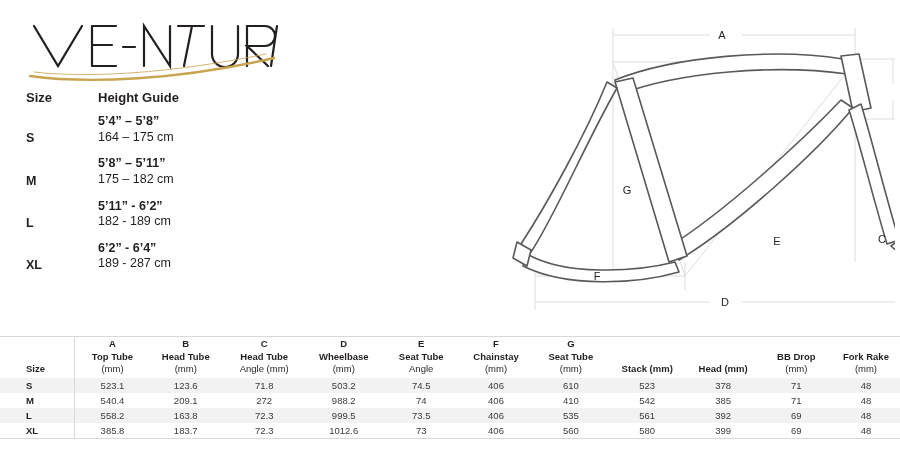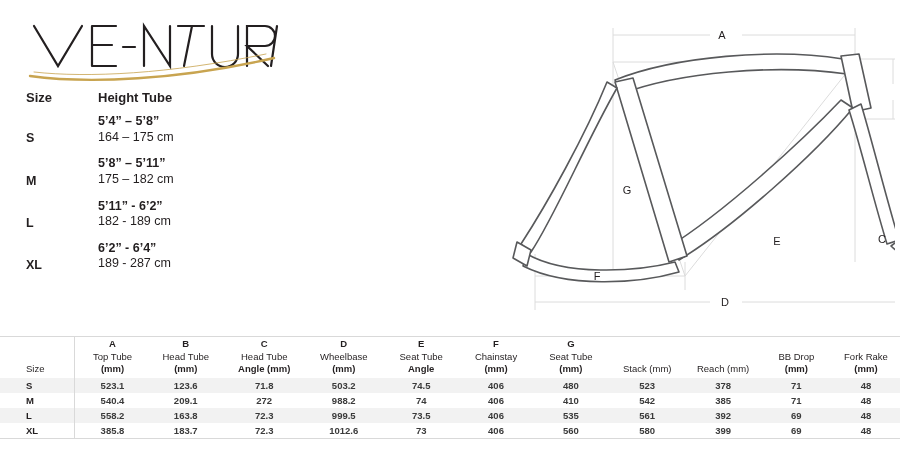--- a/index.html
+++ b/index.html
@@ -110,28 +110,28 @@
     line-height: 1.25;
   }
   .geo thead th .letter {
     display: block;
     font-weight: bold;
     font-size: 9.5px;
     padding-bottom: 1px;
   }
   .geo thead th .nm {
     display: block;
-    font-weight: normal;
+    font-weight: bold;
   }
   .geo thead th .unit {
     display: block;
-    font-weight: bold;
+    font-weight: normal;
   }
   .geo tbody td {
-    font-weight: bold;
+    font-weight: normal;
     font-size: 9.5px;
     padding: 2px 0;
     color: #3a3a3a;
   }
   .geo tbody tr.shade td {
     background: #f2f2f2;
   }
   .geo tbody td.sz,
   .geo thead th.sz {
     font-weight: bold;
@@ -184,21 +184,21 @@
       <path d="M2 62 C 60 70, 150 66, 246 44" fill="none" stroke="#c8a450" stroke-width="2.4" stroke-linecap="round"></path>
       <path d="M6 58 C 60 64, 140 60, 238 40" fill="none" stroke="#c8a450" stroke-width="1" stroke-linecap="round" opacity="0.8"></path>
     </svg>
   </div>
 
   <div class="size-guide">
     <table>
       <thead>
         <tr>
           <th class="col-size">Size</th>
-          <th>Height Tube</th>
+          <th>Height Guide</th>
         </tr>
       </thead>
       <tbody>
         <tr>
           <td class="sz">S</td>
           <td>
             <span class="hg-line1">5’4” – 5’8”</span>
             <span class="hg-line2">164 – 175 cm</span>
           </td>
         </tr>
@@ -345,42 +345,42 @@
           </th>
           <th>
             <span class="letter">G</span>
             <span class="nm">Seat Tube</span>
             <span class="unit">(mm)</span>
           </th>
           <th>
             <span class="nm">Stack (mm)</span>
           </th>
           <th>
-            <span class="nm">Reach (mm)</span>
+            <span class="nm">Head (mm)</span>
           </th>
           <th>
             <span class="nm">BB Drop</span>
             <span class="unit">(mm)</span>
           </th>
           <th>
             <span class="nm">Fork Rake</span>
             <span class="unit">(mm)</span>
           </th>
         </tr>
       </thead>
       <tbody>
         <tr class="shade">
           <td class="sz">S</td>
           <td>523.1</td>
           <td>123.6</td>
           <td>71.8</td>
           <td>503.2</td>
           <td>74.5</td>
           <td>406</td>
-          <td>480</td>
+          <td>610</td>
           <td>523</td>
           <td>378</td>
           <td>71</td>
           <td>48</td>
         </tr>
         <tr>
           <td class="sz">M</td>
           <td>540.4</td>
           <td>209.1</td>
           <td>272</td>

